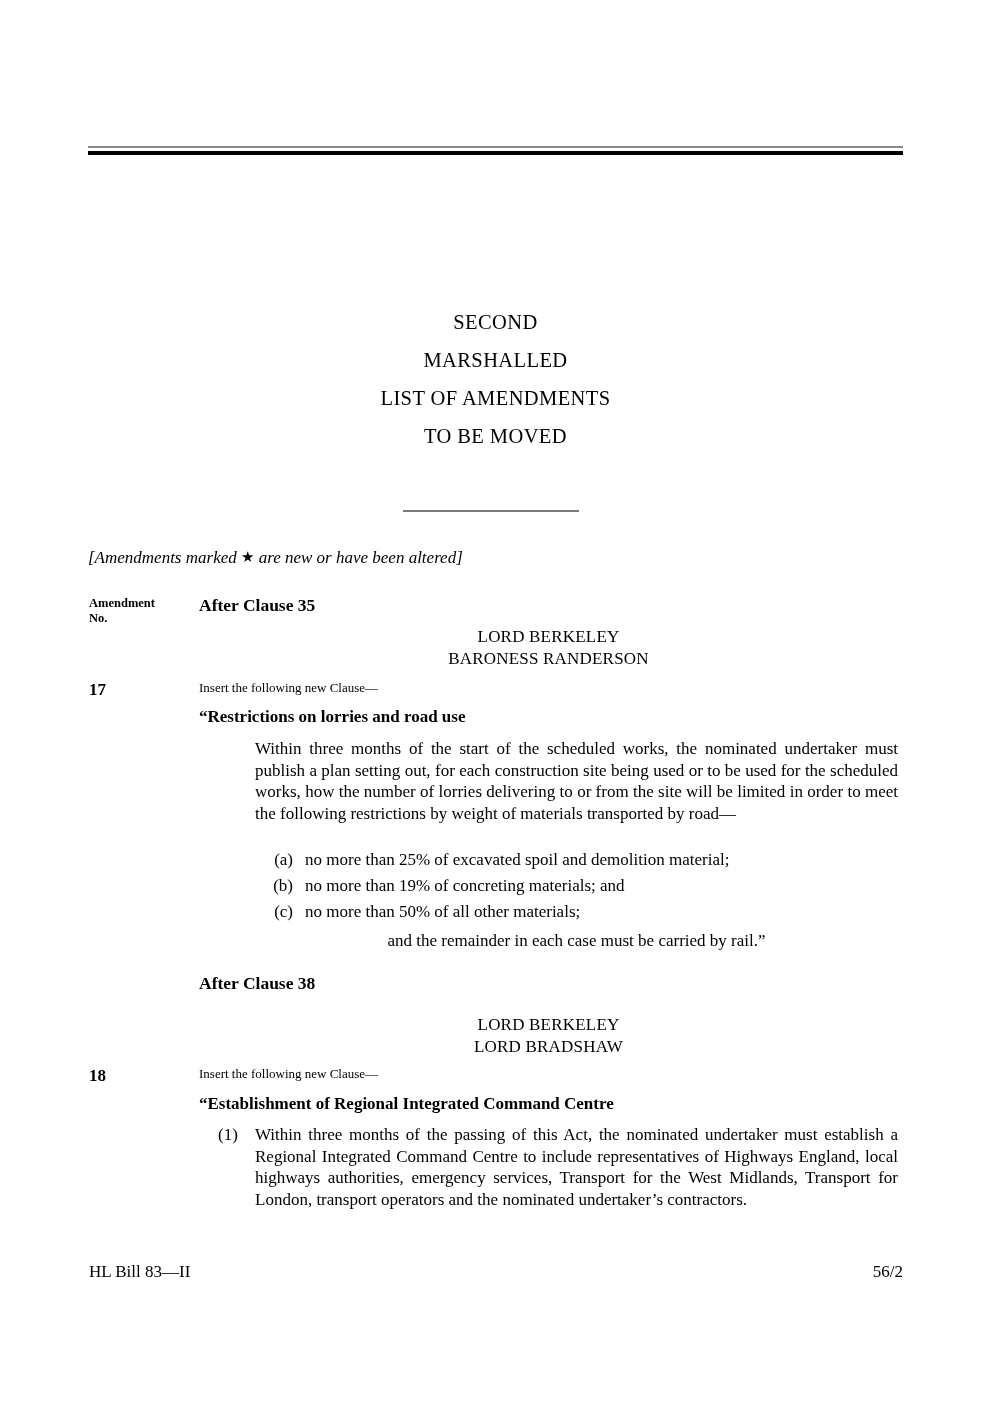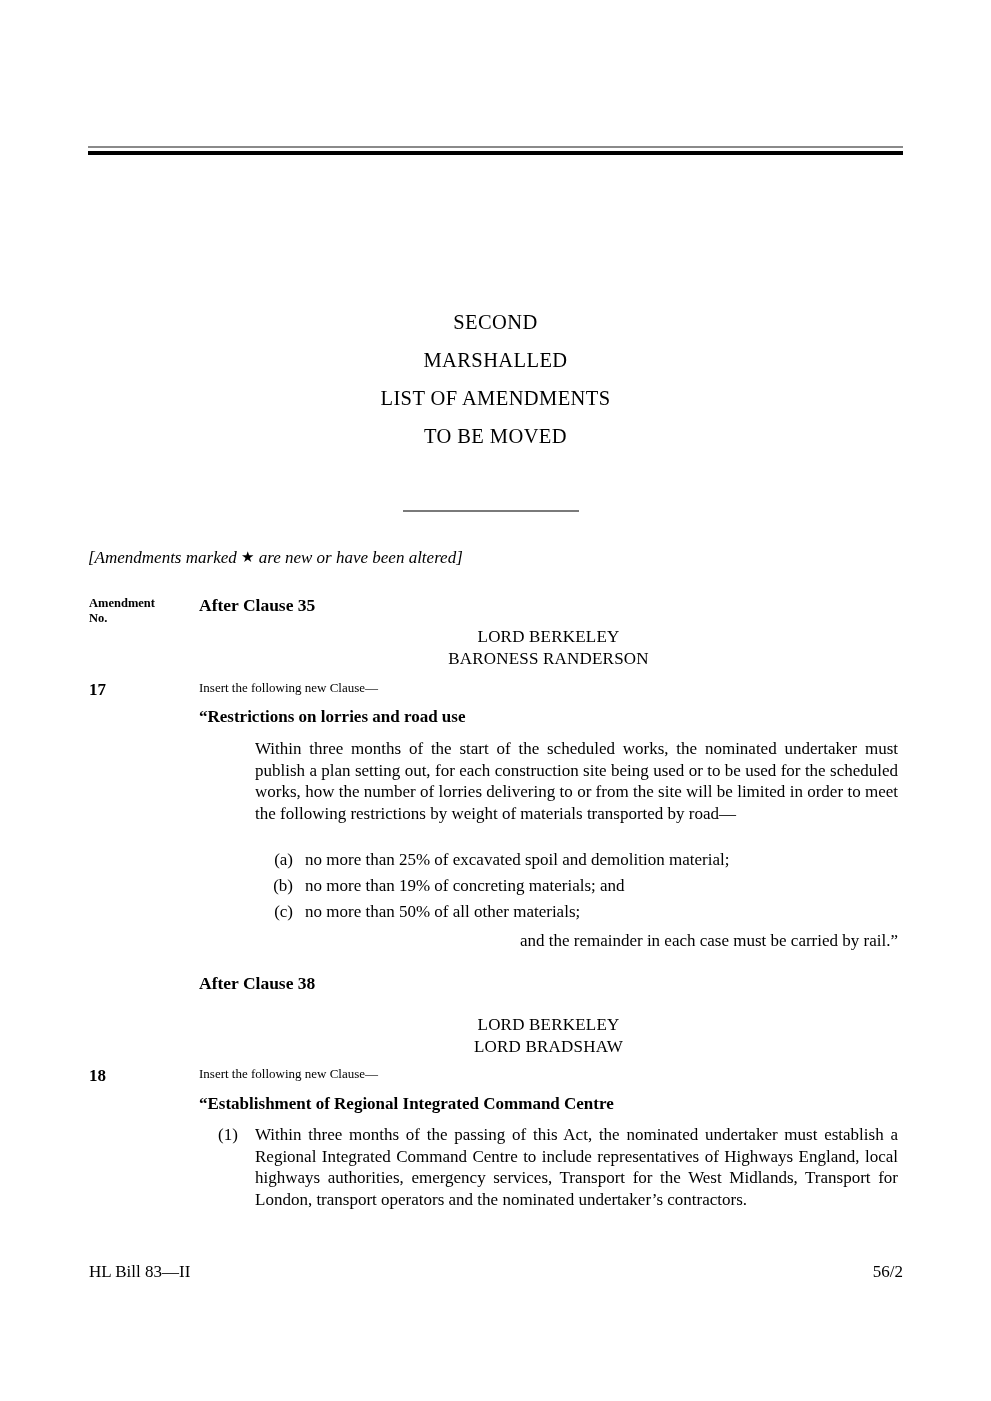--- a/index.html
+++ b/index.html
@@ -143,21 +143,21 @@
   .body-para {
     position: absolute;
     left: 255px;
     width: 643px;
     font-size: 17px;
     line-height: 21.6px;
     text-align: justify;
     text-justify: inter-word;
   }
   .body-para.closing {
-    text-align: right;
+    text-align: center;
   }
 
   .sub-item {
     position: absolute;
     left: 255px;
     width: 643px;
     font-size: 17px;
     line-height: 21.6px;
   }
   .sub-item .marker {

